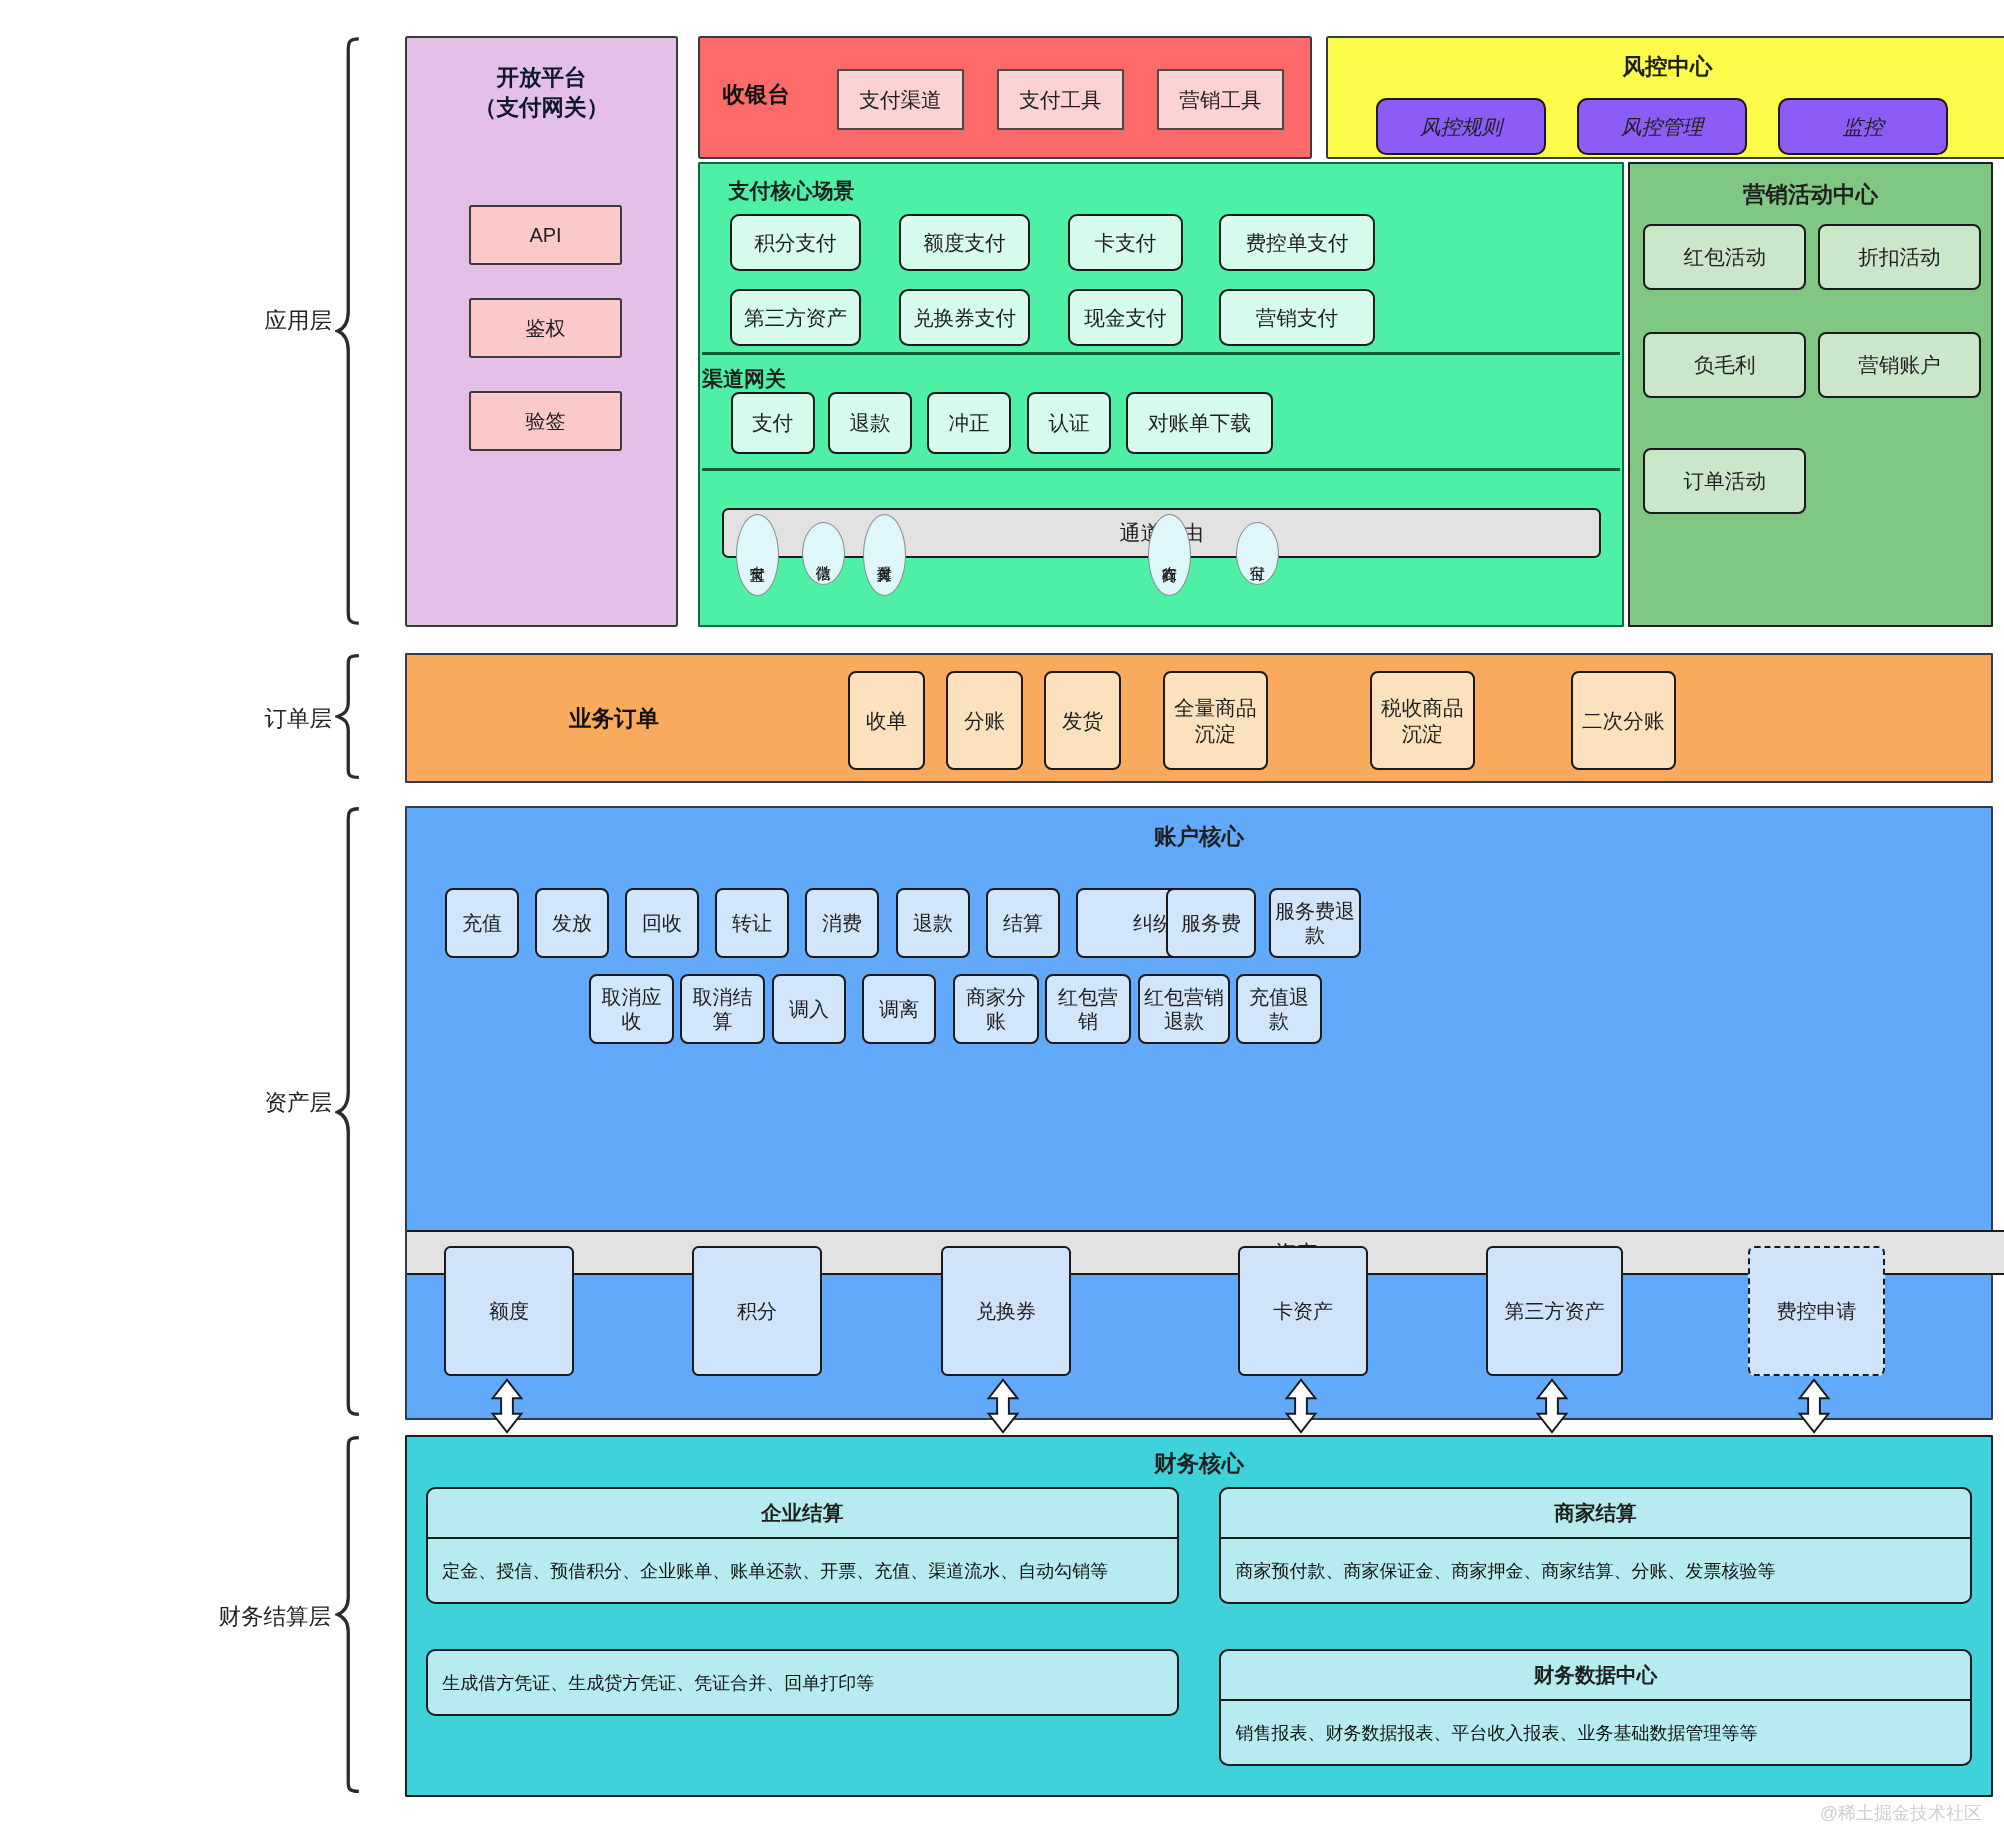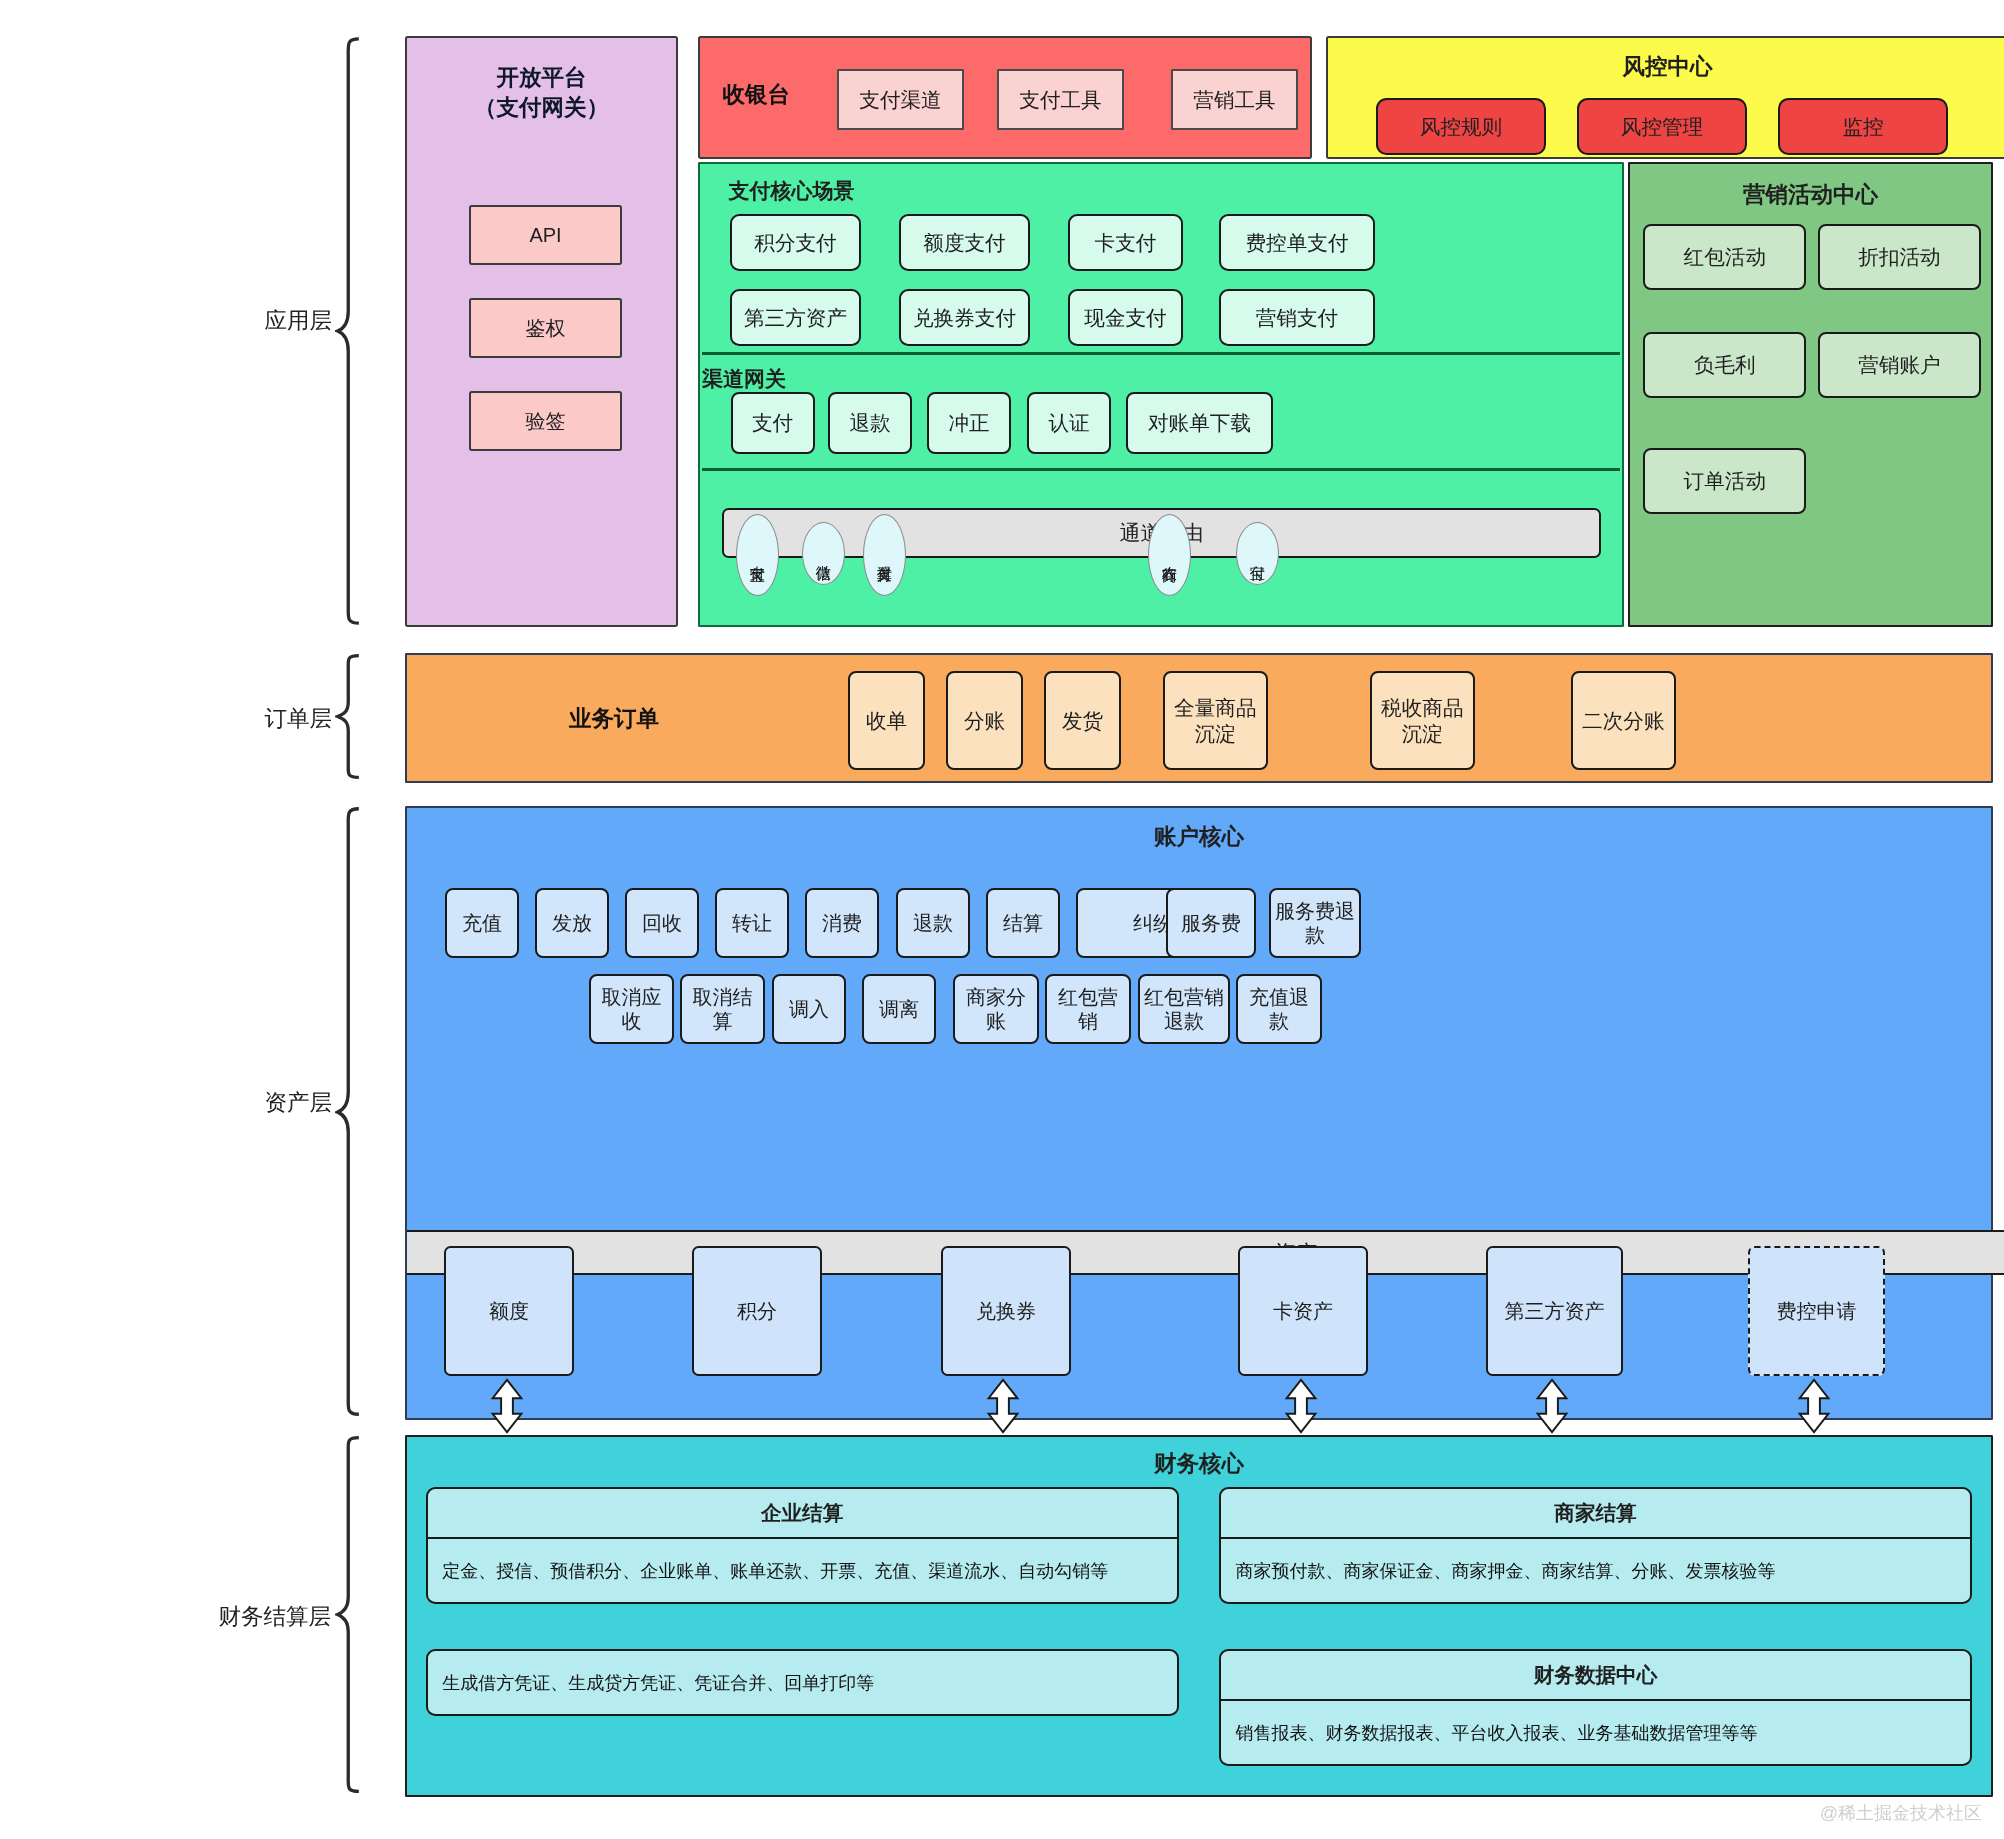--- a/index.html
+++ b/index.html
@@ -49,21 +49,21 @@
     background:#fbd2d2;border:2px solid #4a4a4a;border-radius:1.3px;font-size:20.6px;
   }
 
   .risk{
     position:absolute;left:1326px;top:36px;width:663px;height:119px;
     background:#fcfa4a;border:2px solid #3b3b3b;border-radius:2.7px;padding-left:16px;
   }
   .risk-title{position:absolute;left:0;right:0;top:13.3px;text-align:center;font-size:22.5px;font-weight:bold;}
   .risk-item{
     position:absolute;top:60px;height:53px;width:166px;
-    background:#ef4444;border:2px solid #1a1a1a;border-radius:10.6px;font-size:20.6px;
+    background:#8b5cf6;border:2px solid #1a1a1a;border-radius:10.6px;font-size:20.6px;font-style:italic;
   }
 
   
   .paycore-wrap{
     position:absolute;left:698px;top:162px;width:922px;height:461px;
     background:#4ef0a6;border:2px solid #0e6b3c;border-radius:1.3px;
   }
   .pc-scene{
     position:absolute;left:2px;top:2px;width:918px;height:189px;
     background:#4ef0a6;border-bottom:3.3px solid #0b5c33;box-sizing:border-box;
@@ -209,21 +209,21 @@
     </div>
     <div class="op-item ctr" style="top:167px;">API</div>
     <div class="op-item ctr" style="top:260px;">鉴权</div>
     <div class="op-item ctr" style="top:353px;">验签</div>
   </div>
 
   <div class="cashier">
     <div class="cashier-title">收银台</div>
     <div class="cashier-item ctr" style="left:137px;">支付渠道</div>
     <div class="cashier-item ctr" style="left:297px;">支付工具</div>
-    <div class="cashier-item ctr" style="left:457px;margin-left:14px;">营销工具</div>
+    <div class="cashier-item ctr" style="left:457px;">营销工具</div>
   </div>
 
   <div class="risk">
     <div class="risk-title">风控中心</div>
     <div class="risk-item ctr" style="left:48px;">风控规则</div>
     <div class="risk-item ctr" style="left:249px;">风控管理</div>
     <div class="risk-item ctr" style="left:450px;">监控</div>
   </div>
 
   <div class="paycore-wrap">

